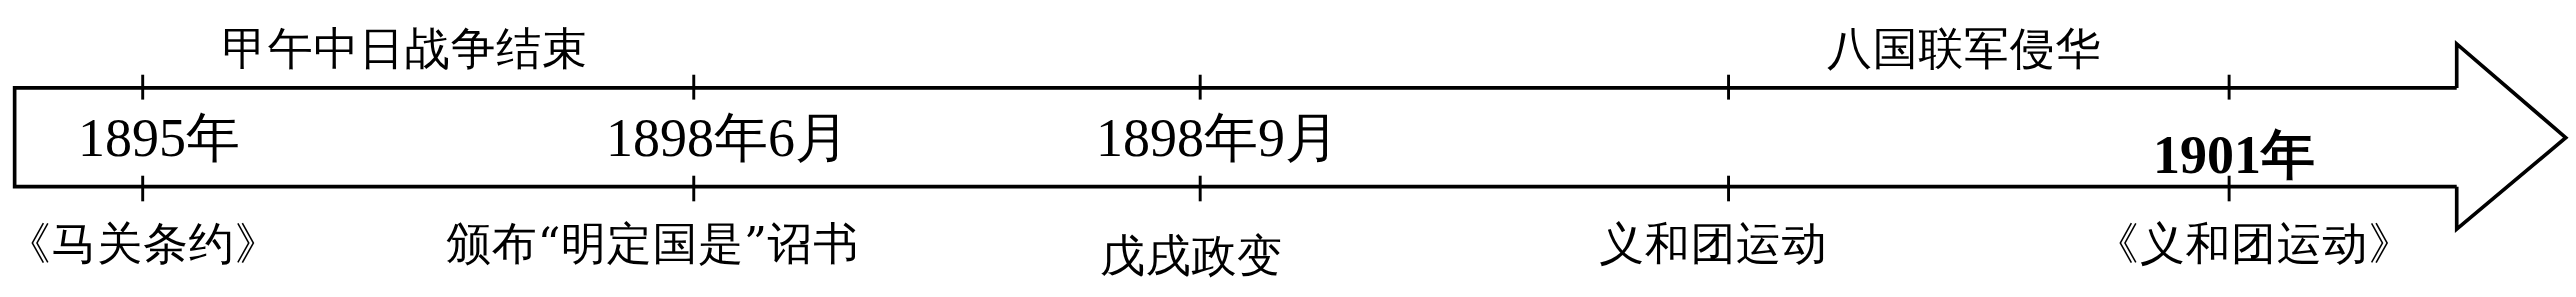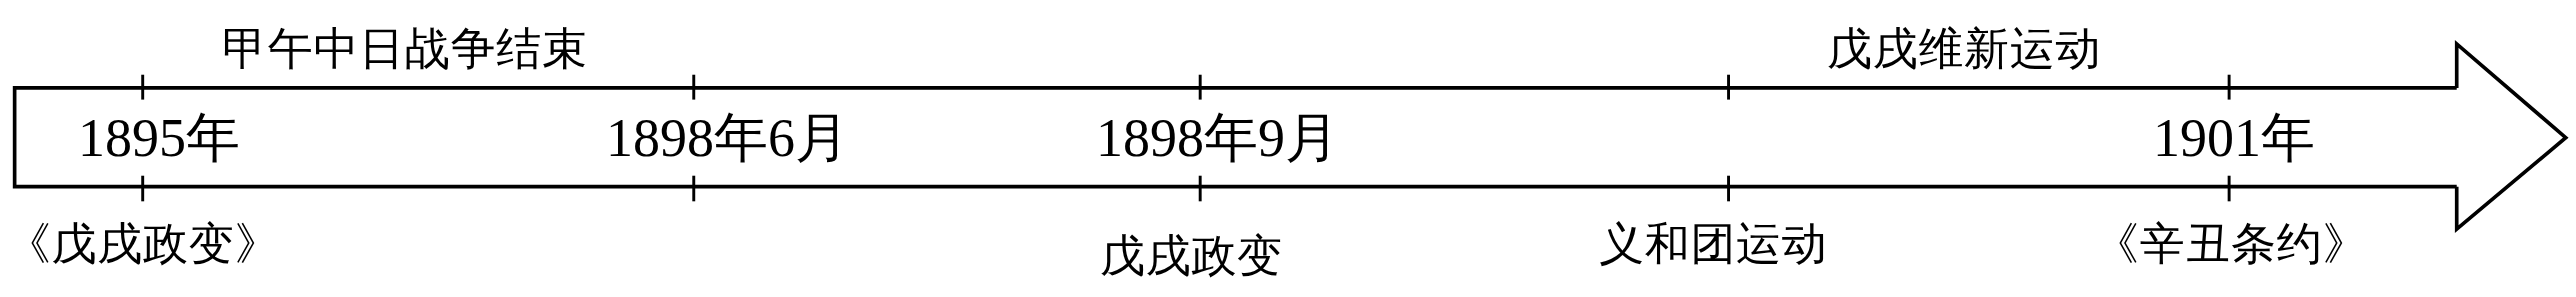--- a/index.html
+++ b/index.html
@@ -58,26 +58,27 @@
       <line x1="1640" y1="102" x2="1640" y2="136"></line>
       <line x1="1640" y1="240" x2="1640" y2="275"></line>
       <line x1="2362" y1="102" x2="2362" y2="136"></line>
       <line x1="2362" y1="240" x2="2362" y2="275"></line>
       <line x1="3046" y1="102" x2="3046" y2="136"></line>
       <line x1="3046" y1="240" x2="3046" y2="275"></line>
     </g>
   </svg>
 
   <div class="label" style="left:222px; top:23px;">甲午中日战争结束</div>
-  <div class="label" style="left:1827px; top:23px;">戊戌维新运动</div>
+  <div class="label" style="left:1827px; top:23px;">八国联军侵华</div>
 
   <div class="year" style="left:78px; top:113px;">1895年</div>
   <div class="year" style="left:606px; top:113px;">1898年6月</div>
   <div class="year" style="left:1096px; top:113px;">1898年9月</div>
-  <div class="year" style="left:2153px; top:113px;">1901年</div>
+  <div class="year" style="left:2153px; top:130px;font-weight:bold;">1901年</div>
 
-  <div class="label" style="left:5.9px; top:218px;">《戊戌政变》</div>
+  <div class="label" style="left:5.9px; top:218px;">《马关条约》</div>
+  <div class="label" style="left:446px; top:218px;">颁布“明定国是”诏书</div>
   <div class="label" style="left:1100px; top:218px;margin-top:12px;">戊戌政变</div>
   <div class="label" style="left:1599px; top:218px;">义和团运动</div>
-  <div class="label" style="left:2094px; top:218px;">《辛丑条约》</div>
+  <div class="label" style="left:2094px; top:218px;">《义和团运动》</div>
 
 </div>
 
 
 </body></html>

